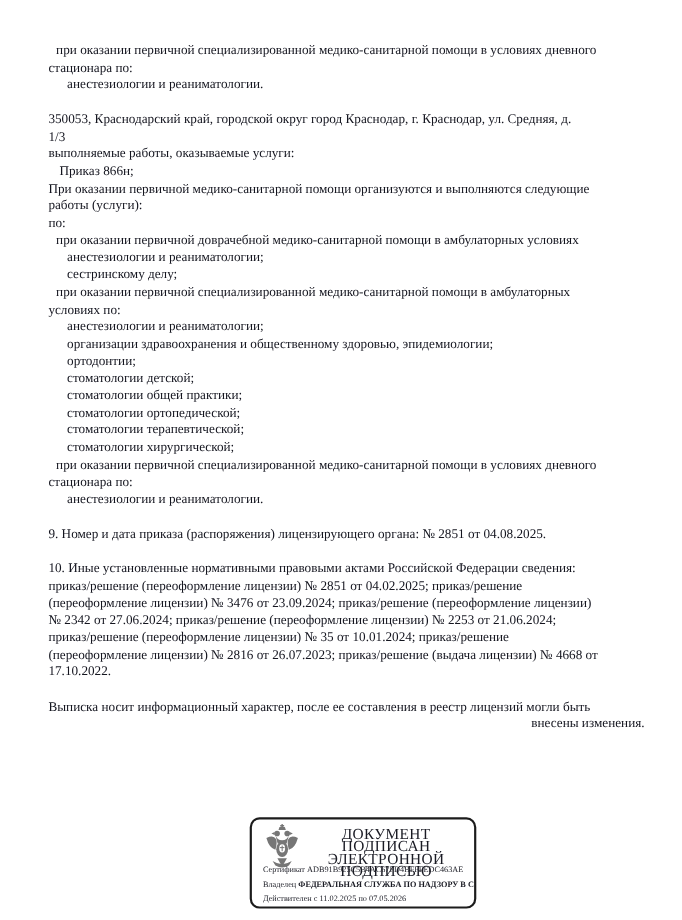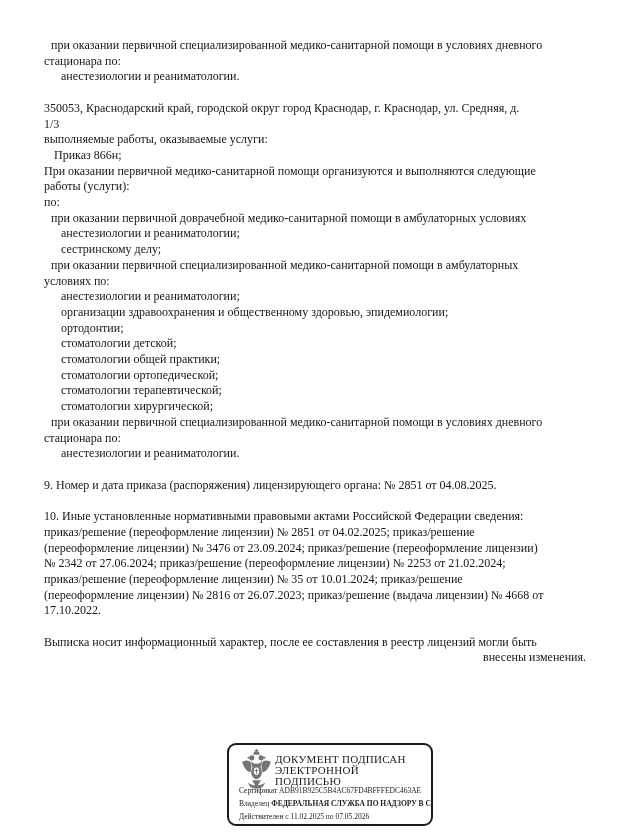--- a/index.html
+++ b/index.html
@@ -46,22 +46,22 @@
     top: 4px;
     width: 31px;
     height: 43px;
   }
   .stamp-emblem svg { width: 100%; height: 100%; display: block; }
   .stamp-title {
     position: absolute;
     left: 46px;
     right: 4px;
     top: 9px;
-    text-align: left;
-    font-size: 11px;
+    text-align: center;
+    font-size: 14px;
     line-height: 11px;
     letter-spacing: 0.3px;
     color: #1a1b24;
   }
   .stamp-info {
     position: absolute;
     left: 10px;
     top: 39px;
     right: 0;
     font-size: 7.5px;
@@ -103,21 +103,21 @@
       <div class="doc-line" style="padding-left: 17px;">стоматологии хирургической;</div>
       <div class="doc-line" style="padding-left: 7px;">при оказании первичной специализированной медико-санитарной помощи в условиях дневного</div>
       <div class="doc-line" style="padding-left: 0px;">стационара по:</div>
       <div class="doc-line" style="padding-left: 17px;">анестезиологии и реаниматологии.</div>
       <div class="doc-line" style="padding-left: 0px;">&nbsp;</div>
       <div class="doc-line" style="padding-left: 0px;">9. Номер и дата приказа (распоряжения) лицензирующего органа: № 2851 от 04.08.2025.</div>
       <div class="doc-line" style="padding-left: 0px;">&nbsp;</div>
       <div class="doc-line" style="padding-left: 0px;">10. Иные установленные нормативными правовыми актами Российской Федерации сведения:</div>
       <div class="doc-line" style="padding-left: 0px;">приказ/решение (переоформление лицензии) № 2851 от 04.02.2025; приказ/решение</div>
       <div class="doc-line" style="padding-left: 0px;">(переоформление лицензии) № 3476 от 23.09.2024; приказ/решение (переоформление лицензии)</div>
-      <div class="doc-line" style="padding-left: 0px;">№ 2342 от 27.06.2024; приказ/решение (переоформление лицензии) № 2253 от 21.02.2024;</div>
+      <div class="doc-line" style="padding-left: 0px;">№ 2342 от 27.06.2024; приказ/решение (переоформление лицензии) № 2253 от 21.06.2024;</div>
       <div class="doc-line" style="padding-left: 0px;">приказ/решение (переоформление лицензии) № 35 от 10.01.2024; приказ/решение</div>
       <div class="doc-line" style="padding-left: 0px;">(переоформление лицензии) № 2816 от 26.07.2023; приказ/решение (выдача лицензии) № 4668 от</div>
       <div class="doc-line" style="padding-left: 0px;">17.10.2022.</div>
       <div class="doc-line" style="padding-left: 0px;">&nbsp;</div>
       <div class="doc-line" style="padding-left: 0px;">Выписка носит информационный характер, после ее составления в реестр лицензий могли быть</div>
       <div class="doc-line" style="padding-left: 0px; text-align: right;">внесены изменения.</div>
     </div>
 
   <div class="stamp">
     <div class="stamp-emblem">

